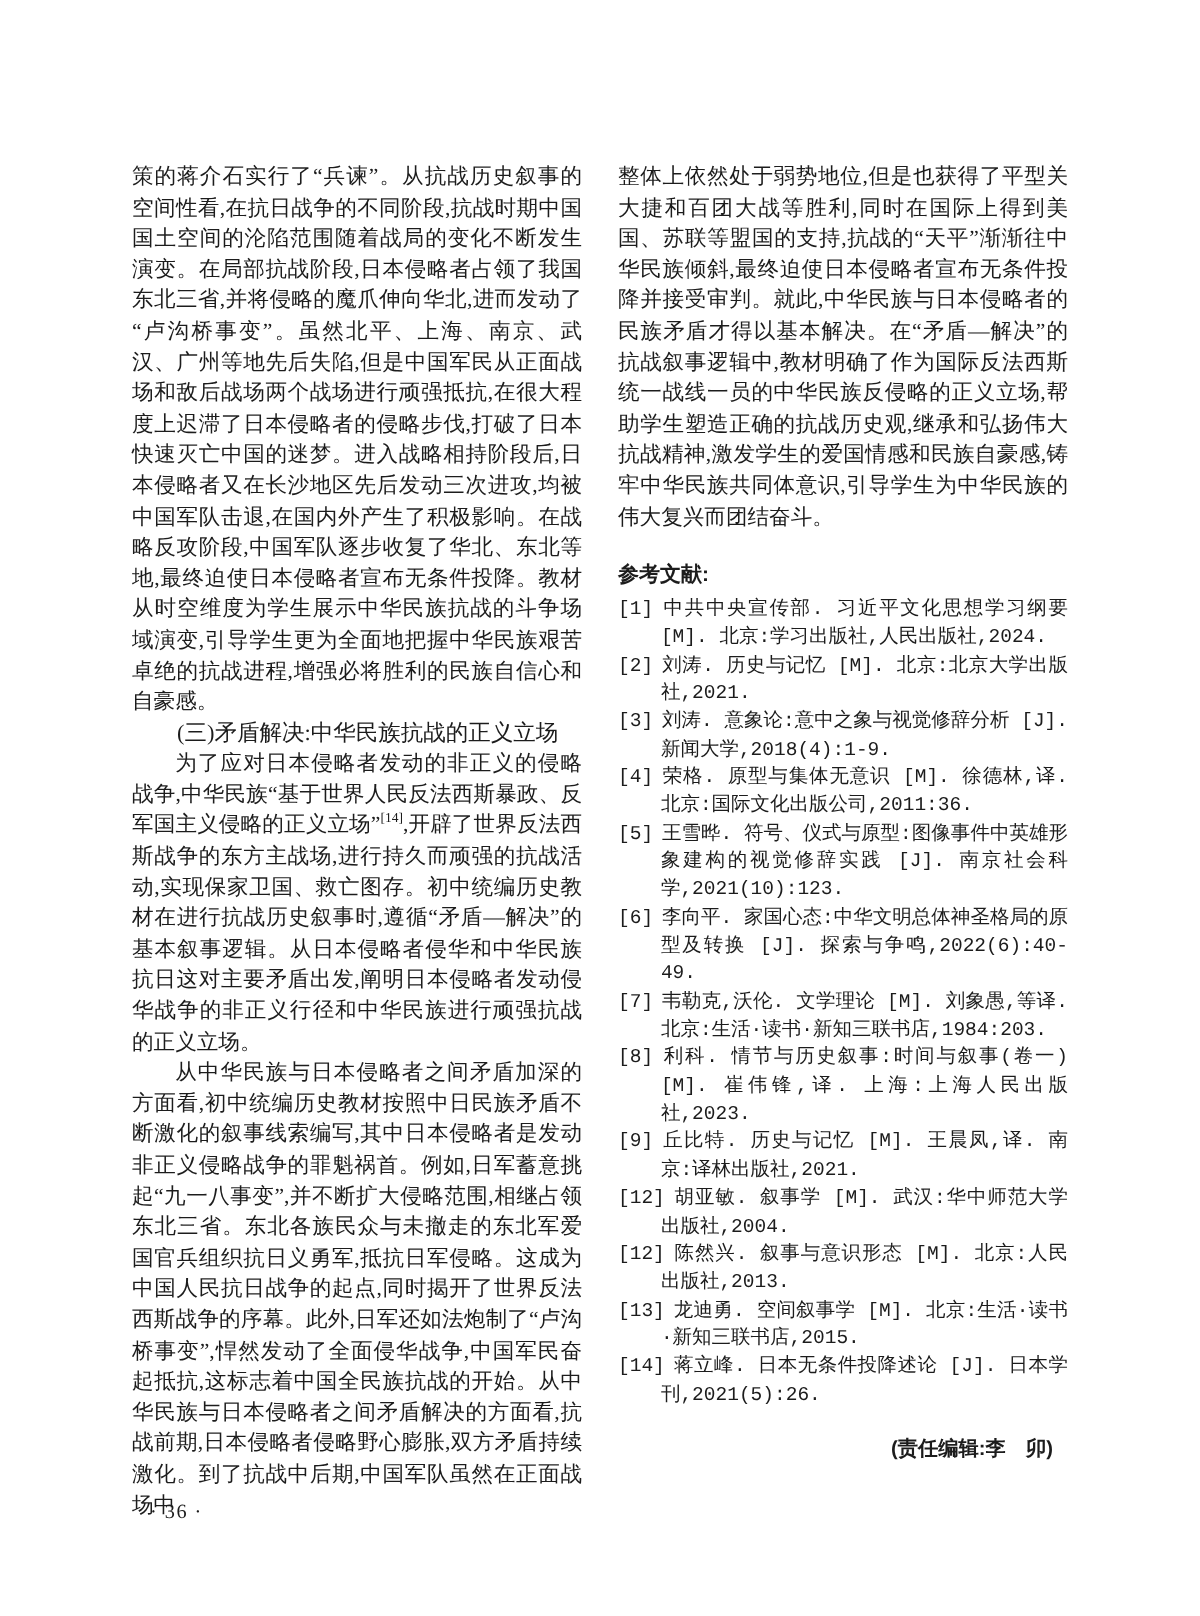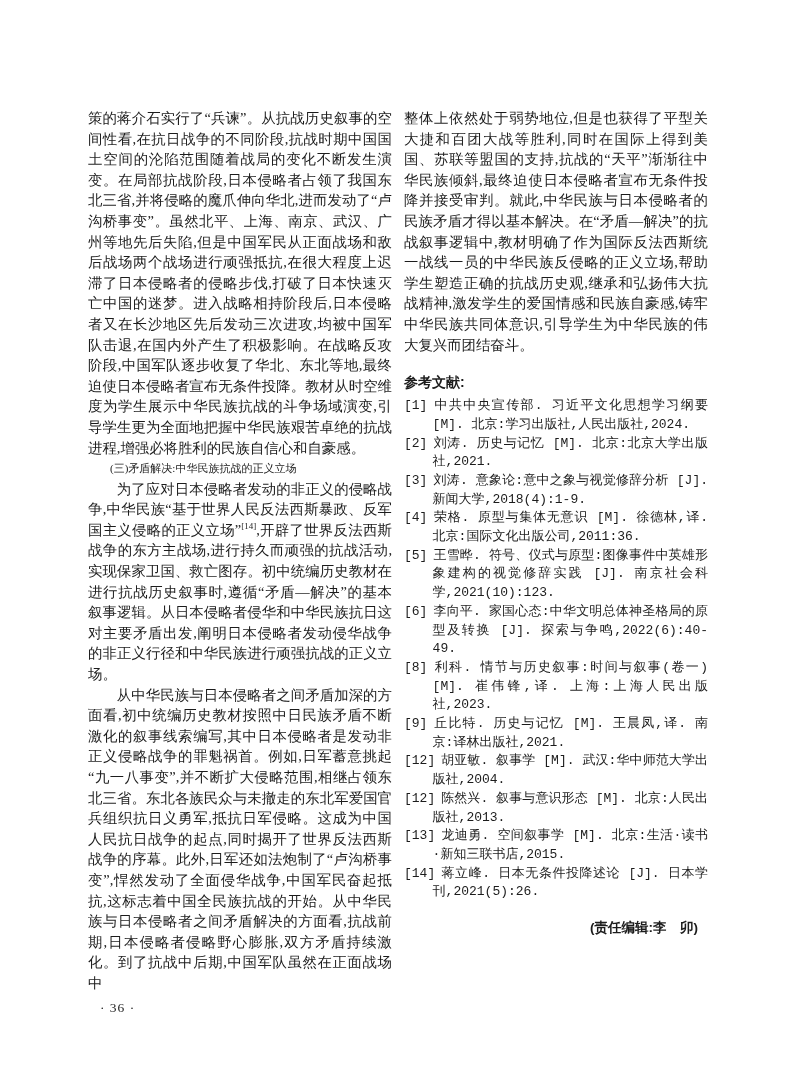--- a/index.html
+++ b/index.html
@@ -15,35 +15,35 @@
     overflow: hidden;
     font-family: "Liberation Serif", "DejaVu Serif", serif;
     color: #1c1c1c;
   }
   .content {
     position: absolute;
     top: 108px;
     left: 88px;
     width: 624px;
     display: flex;
-    gap: 12px;
+    gap: 24px;
   }
   .col {
     width: 304px;
     font-size: 14.4px;
     line-height: 20.6px;
     text-align: justify;
     text-justify: inter-ideograph;
   }
   p { margin: 0; }
   .indent { text-indent: 2em; }
   .section-heading {
     text-indent: 2em;
     font-weight: normal;
-    font-size: 11px;
+    font-size: 15px;
     line-height: 20.6px;
     margin: 0;
   }
   sup.fnref {
     font-size: 9px;
     line-height: 0;
     vertical-align: super;
   }
   .refs-heading {
     font-family: "Liberation Sans", "DejaVu Sans", sans-serif;
@@ -97,20 +97,21 @@
     <div class="col">
       <p class="para">整体上依然处于弱势地位,但是也获得了平型关大捷和百团大战等胜利,同时在国际上得到美国、苏联等盟国的支持,抗战的“天平”渐渐往中华民族倾斜,最终迫使日本侵略者宣布无条件投降并接受审判。就此,中华民族与日本侵略者的民族矛盾才得以基本解决。在“矛盾—解决”的抗战叙事逻辑中,教材明确了作为国际反法西斯统一战线一员的中华民族反侵略的正义立场,帮助学生塑造正确的抗战历史观,继承和弘扬伟大抗战精神,激发学生的爱国情感和民族自豪感,铸牢中华民族共同体意识,引导学生为中华民族的伟大复兴而团结奋斗。</p>
       <p class="refs-heading">参考文献:</p>
       <div class="ref-list">
         <div class="ref"><span class="ref-label">[1]</span><span class="ref-text">中共中央宣传部. 习近平文化思想学习纲要 [M]. 北京:学习出版社,人民出版社,2024.</span></div>
         <div class="ref"><span class="ref-label">[2]</span><span class="ref-text">刘涛. 历史与记忆 [M]. 北京:北京大学出版社,2021.</span></div>
         <div class="ref"><span class="ref-label">[3]</span><span class="ref-text">刘涛. 意象论:意中之象与视觉修辞分析 [J]. 新闻大学,2018(4):1-9.</span></div>
         <div class="ref"><span class="ref-label">[4]</span><span class="ref-text">荣格. 原型与集体无意识 [M]. 徐德林,译. 北京:国际文化出版公司,2011:36.</span></div>
         <div class="ref"><span class="ref-label">[5]</span><span class="ref-text">王雪晔. 符号、仪式与原型:图像事件中英雄形象建构的视觉修辞实践 [J]. 南京社会科学,2021(10):123.</span></div>
         <div class="ref"><span class="ref-label">[6]</span><span class="ref-text">李向平. 家国心态:中华文明总体神圣格局的原型及转换 [J]. 探索与争鸣,2022(6):40-49.</span></div>
+        <div class="ref"><span class="ref-label">[7]</span><span class="ref-text">韦勒克,沃伦. 文学理论 [M]. 刘象愚,等译. 北京:生活·读书·新知三联书店,1984:203.</span></div>
         <div class="ref"><span class="ref-label">[8]</span><span class="ref-text">利科. 情节与历史叙事:时间与叙事(卷一)[M]. 崔伟锋,译. 上海:上海人民出版社,2023.</span></div>
         <div class="ref"><span class="ref-label">[9]</span><span class="ref-text">丘比特. 历史与记忆 [M]. 王晨凤,译. 南京:译林出版社,2021.</span></div>
         <div class="ref"><span class="ref-label">[12]</span><span class="ref-text">胡亚敏. 叙事学 [M]. 武汉:华中师范大学出版社,2004.</span></div>
         <div class="ref"><span class="ref-label">[12]</span><span class="ref-text">陈然兴. 叙事与意识形态 [M]. 北京:人民出版社,2013.</span></div>
         <div class="ref"><span class="ref-label">[13]</span><span class="ref-text">龙迪勇. 空间叙事学 [M]. 北京:生活·读书·新知三联书店,2015.</span></div>
         <div class="ref"><span class="ref-label">[14]</span><span class="ref-text">蒋立峰. 日本无条件投降述论 [J]. 日本学刊,2021(5):26.</span></div>
       </div>
       <p class="editor-note">(责任编辑:李　卯)</p>
     </div>
 

